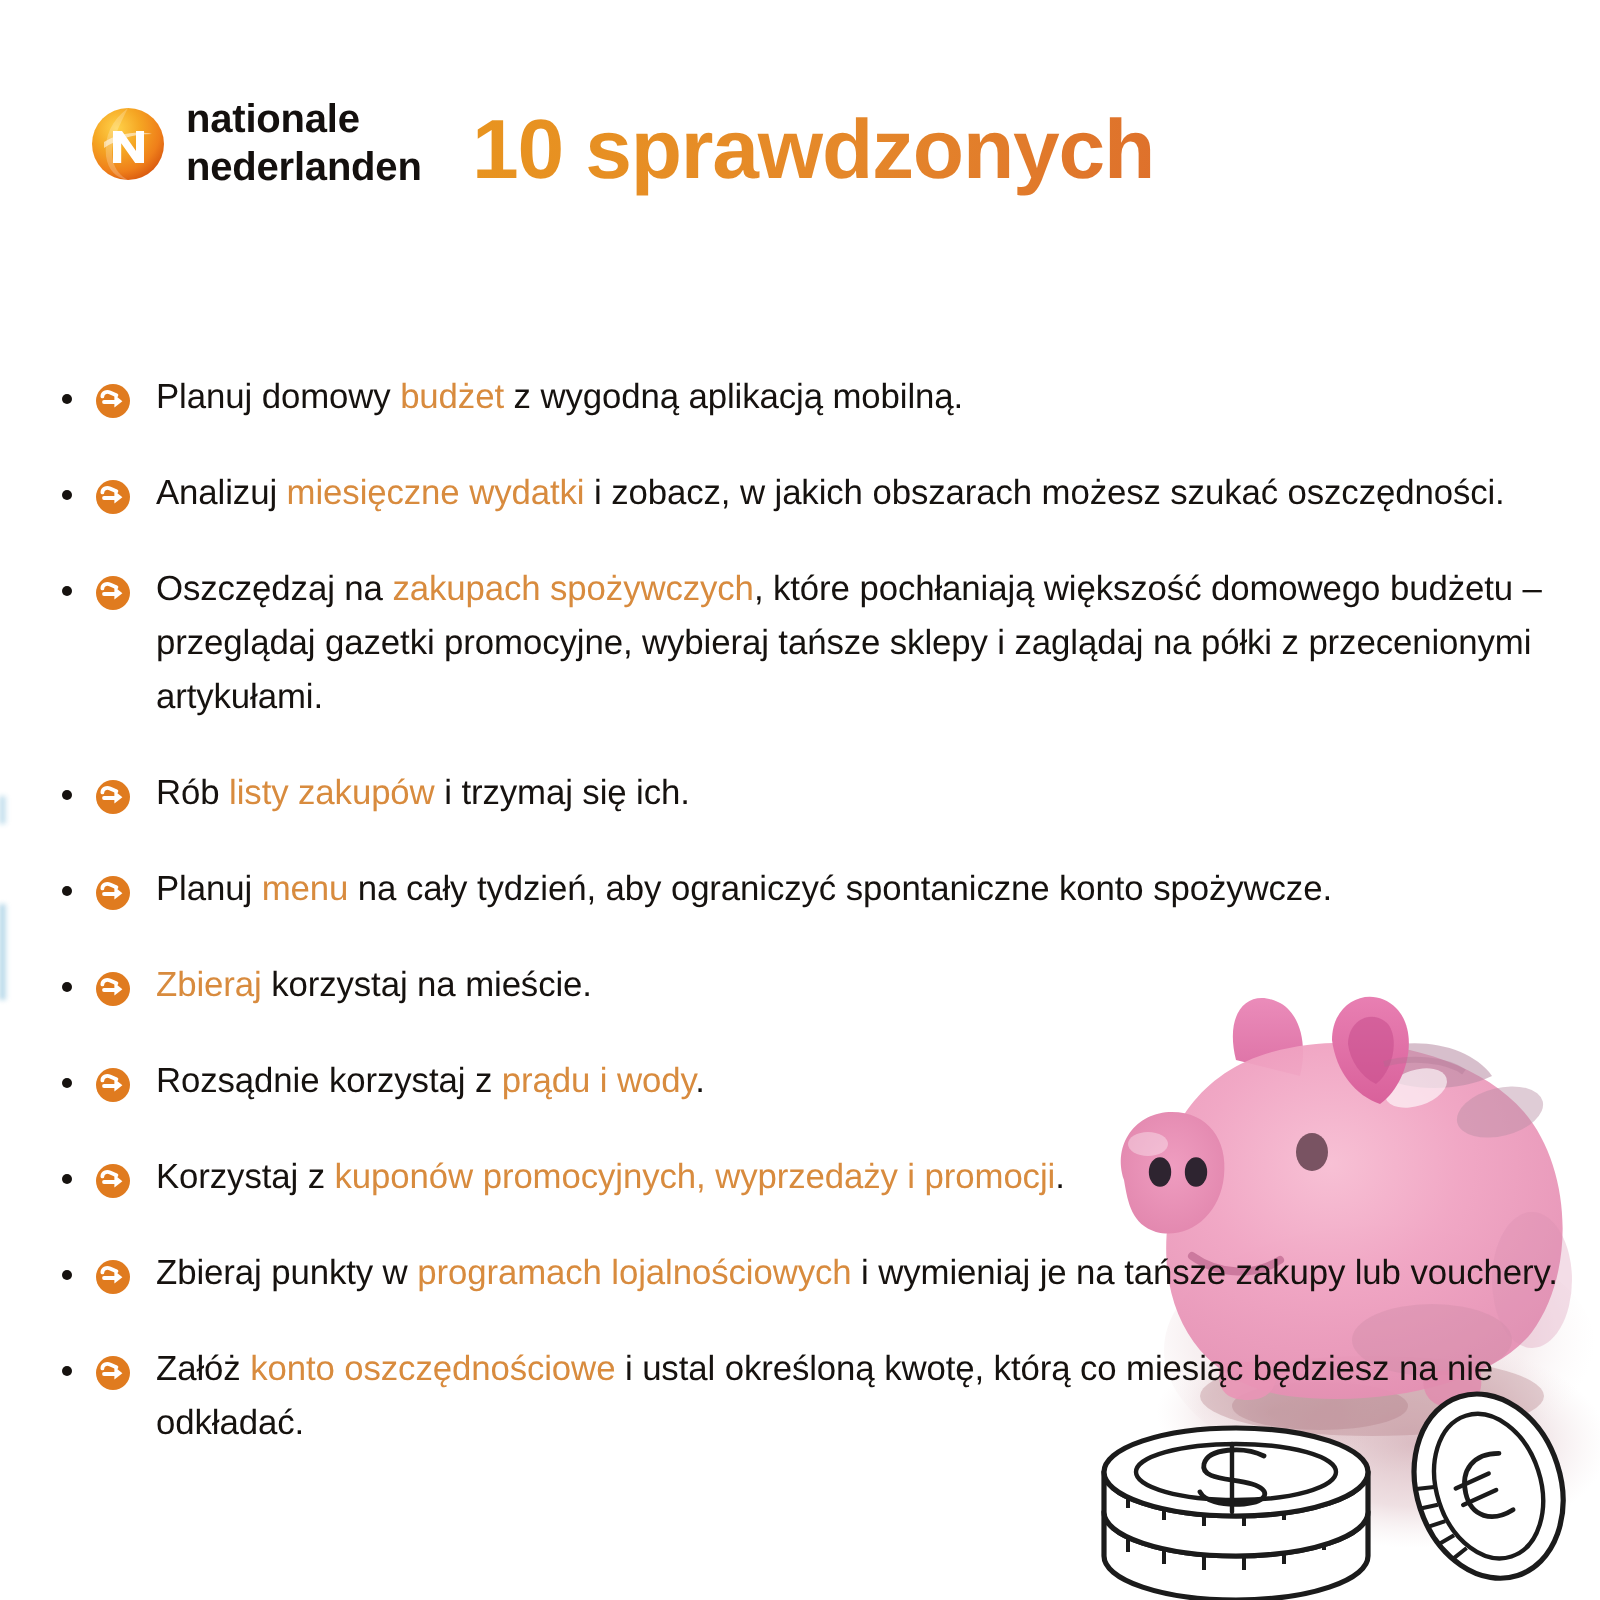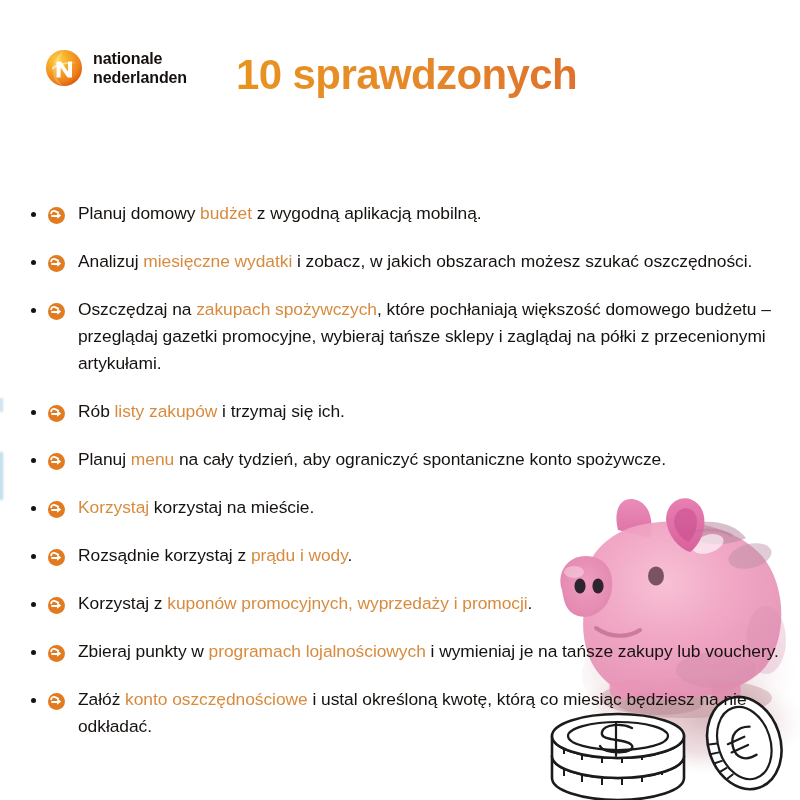--- a/index.html
+++ b/index.html
@@ -54,21 +54,21 @@
   }
 
   .logo-mark {
     width: 40px;
     height: 40px;
     flex: 0 0 40px;
     position: relative;
   }
 
   .logo-text {
-    font-size: 16px;
+    font-size: 20px;
     line-height: 1.2;
     font-weight: 700;
     color: #14100e;
     letter-spacing: -0.1px;
     white-space: pre-line;
   }
 
   .title {
     position: absolute;
     left: 236px;
@@ -94,21 +94,21 @@
     bottom: 0;
     width: 260px;
     height: 340px;
     pointer-events: none;
   }
 
   
   .list {
     position: absolute;
     left: 48px;
-    top: 200px;
+    top: 185px;
     width: 740px;
   }
 
   .item {
     position: relative;
     padding-left: 30px;
     margin-bottom: 21px;
     font-size: 17.4px;
     line-height: 1.55;
     color: #16120f;
@@ -310,21 +310,21 @@
           </svg></span>
         <span class="txt"><span>Planuj </span><span class="hl">menu</span><span> na cały tydzień, aby ograniczyć spontaniczne konto spożywcze.</span></span>
       </li>
       <li class="item">
         <span class="bullet"><svg width="17" height="17" viewBox="0 0 17 17" xmlns="http://www.w3.org/2000/svg">
             <circle cx="8.5" cy="8.5" r="8.5" fill="#e07b1f"></circle>
             <path d="M3.2 6.2 C3.2 4.4 5.2 3.4 7.0 4.2 L10.2 5.6" stroke="#ffffff" stroke-width="1.9" fill="none" stroke-linecap="round"></path>
             <path d="M4.0 9.0 L10.4 9.0" stroke="#ffffff" stroke-width="1.9" stroke-linecap="round"></path>
             <path d="M9.2 5.4 L13.2 8.6 L9.2 11.8 Z" fill="#ffffff"></path>
           </svg></span>
-        <span class="txt"><span class="hl">Korzystaj</span><span> korzystaj na mieście.</span></span>
+        <span class="txt"><span class="hl">Zbieraj</span><span> korzystaj na mieście.</span></span>
       </li>
       <li class="item">
         <span class="bullet"><svg width="17" height="17" viewBox="0 0 17 17" xmlns="http://www.w3.org/2000/svg">
             <circle cx="8.5" cy="8.5" r="8.5" fill="#e07b1f"></circle>
             <path d="M3.2 6.2 C3.2 4.4 5.2 3.4 7.0 4.2 L10.2 5.6" stroke="#ffffff" stroke-width="1.9" fill="none" stroke-linecap="round"></path>
             <path d="M4.0 9.0 L10.4 9.0" stroke="#ffffff" stroke-width="1.9" stroke-linecap="round"></path>
             <path d="M9.2 5.4 L13.2 8.6 L9.2 11.8 Z" fill="#ffffff"></path>
           </svg></span>
         <span class="txt"><span>Rozsądnie korzystaj z </span><span class="hl">prądu i wody</span><span>.</span></span>
       </li>

